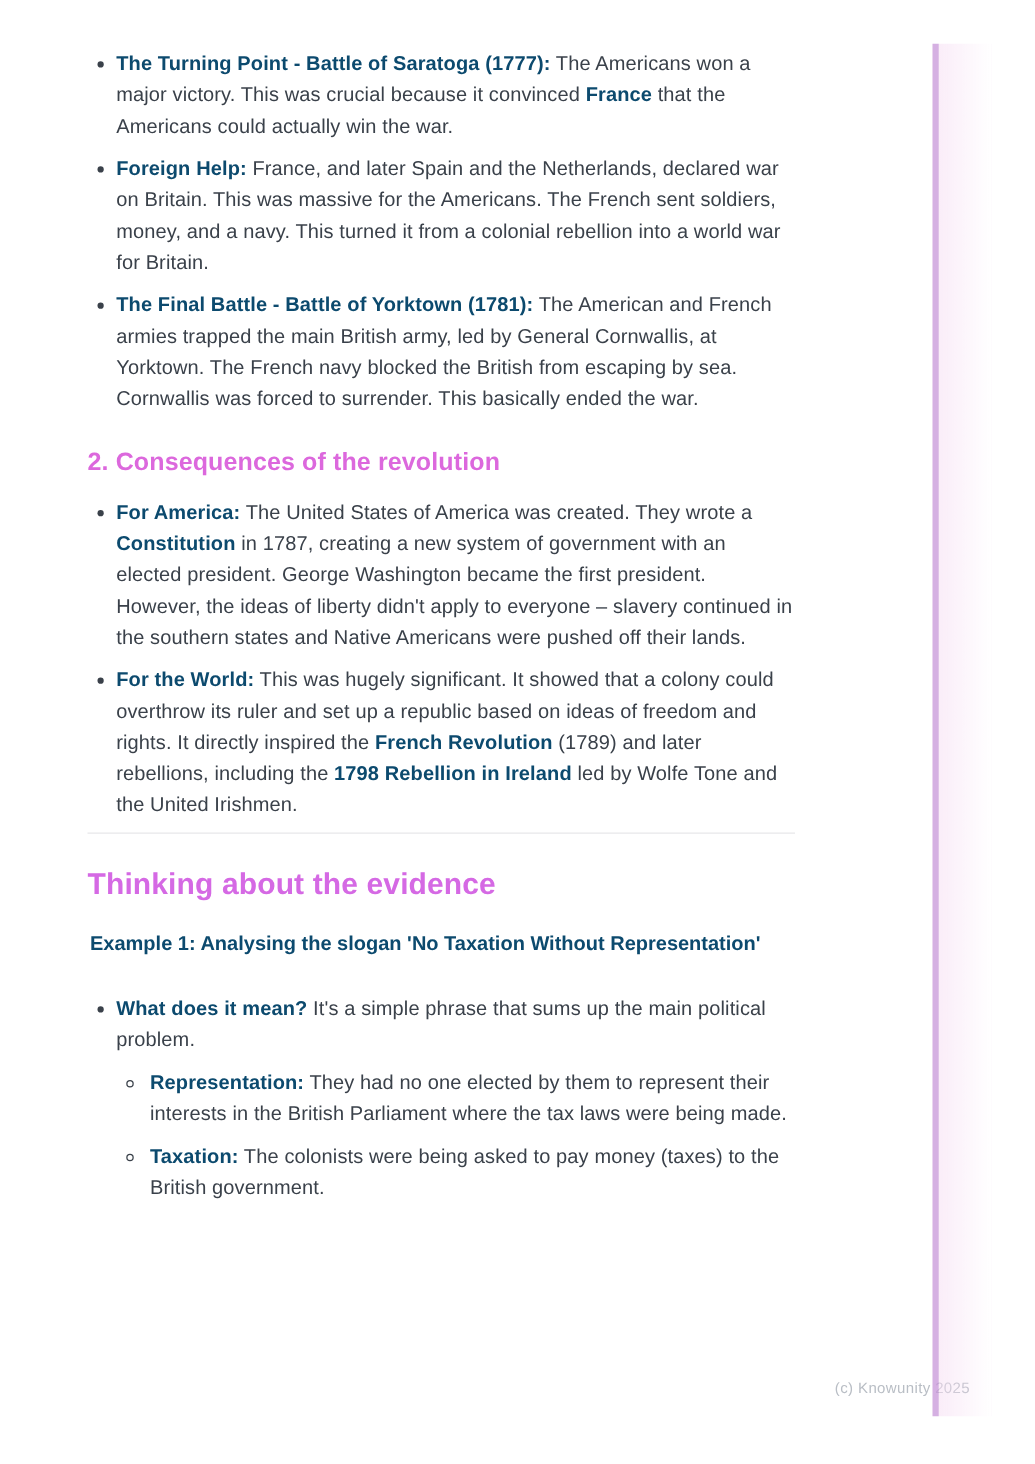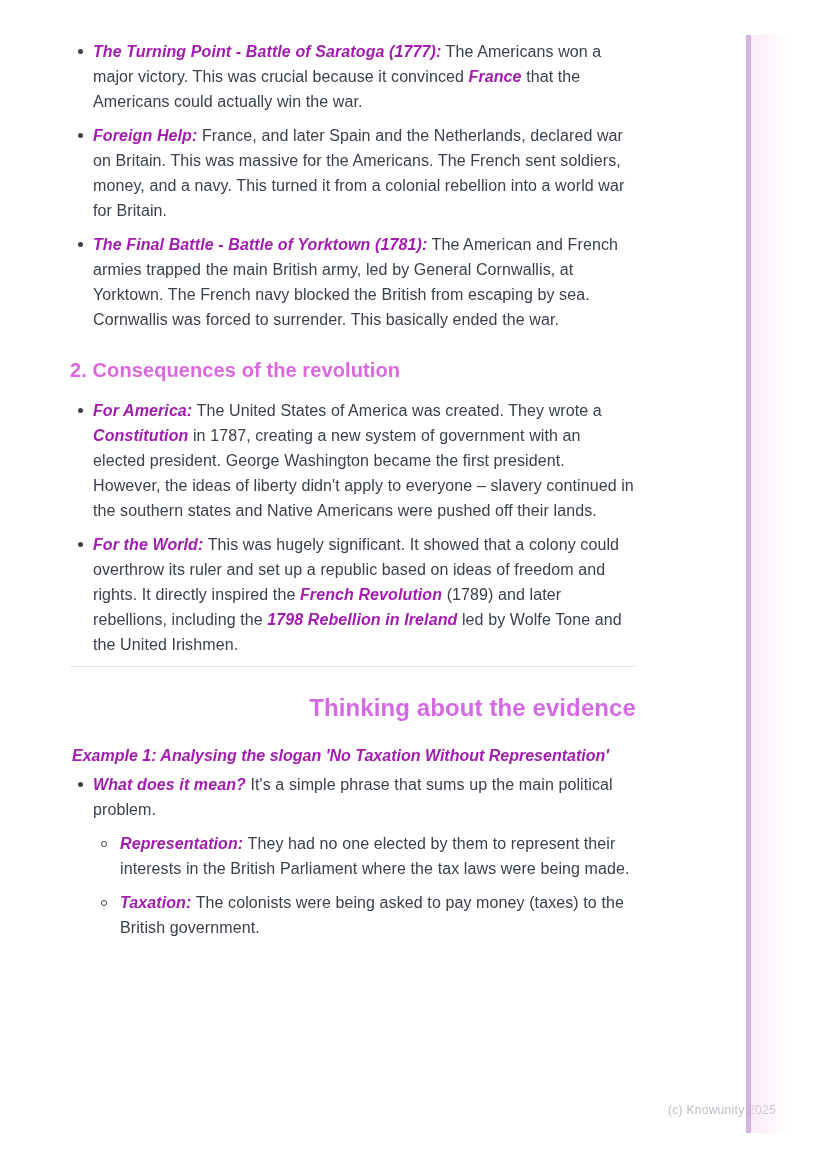--- a/index.html
+++ b/index.html
@@ -38,21 +38,21 @@
     background: #3a414a;
   }
   .doc-item.indent-1 { margin-left: 27px; }
   .doc-item.indent-1 .marker {
     left: 4px; top: 10px;
     width: 4px; height: 4px;
     background: transparent;
     border: 1.5px solid #3a414a;
   }
 
-  .doc-item strong, .example-heading { color: #a21caf; font-weight: 700; font-style: italic; }
+  .doc-item strong, .example-heading { color: #0c4a6e; font-weight: 700; }
 
   .section-heading {
     font-size: 20px;
     line-height: 28px;
     font-weight: 700;
     margin: 24px 0 14px 0;
     letter-spacing: 0.1px;
   }
 
   .page-heading {
@@ -69,21 +69,21 @@
     margin: 8px 0 0 0;
     height: 0;
   }
 
   .example-heading {
     font-size: 16px;
     line-height: 25px;
     margin: 20px 0 0 2px;
   }
 
-  .list-gap { margin-top: 4px; }
+  .list-gap { margin-top: 27px; }
 
   .accent-stripe {
     position: absolute;
     top: 35px;
     left: 746px;
     width: 42px;
     height: 1098px;
     border-left: 5px solid rgba(199, 150, 216, 0.75);
     background: linear-gradient(to right, rgba(246, 222, 243, 0.55), rgba(255, 255, 255, 0));
     z-index: 3;
@@ -109,21 +109,21 @@
       <li class="doc-item"><span class="marker"></span><strong>The Turning Point - Battle of Saratoga (1777):</strong><span> The Americans won a major victory. This was crucial because it convinced </span><strong>France</strong><span> that the Americans could actually win the war.</span></li>
       <li class="doc-item"><span class="marker"></span><strong>Foreign Help:</strong><span> France, and later Spain and the Netherlands, declared war on Britain. This was massive for the Americans. The French sent soldiers, money, and a navy. This turned it from a colonial rebellion into a world war for Britain.</span></li>
       <li class="doc-item"><span class="marker"></span><strong>The Final Battle - Battle of Yorktown (1781):</strong><span> The American and French armies trapped the main British army, led by General Cornwallis, at Yorktown. The French navy blocked the British from escaping by sea. Cornwallis was forced to surrender. This basically ended the war.</span></li>
     </ul>
     <div class="section-heading" style="color: rgb(220, 104, 221);">2. Consequences of the revolution</div>
     <ul class="doc-list">
       <li class="doc-item"><span class="marker"></span><strong>For America:</strong><span> The United States of America was created. They wrote a </span><strong>Constitution</strong><span> in 1787, creating a new system of government with an elected president. George Washington became the first president. However, the ideas of liberty didn't apply to everyone – slavery continued in the southern states and Native Americans were pushed off their lands.</span></li>
       <li class="doc-item"><span class="marker"></span><strong>For the World:</strong><span> This was hugely significant. It showed that a colony could overthrow its ruler and set up a republic based on ideas of freedom and rights. It directly inspired the </span><strong>French Revolution</strong><span> (1789) and later rebellions, including the </span><strong>1798 Rebellion in Ireland</strong><span> led by Wolfe Tone and the United Irishmen.</span></li>
     </ul>
     <div class="divider"></div>
-    <div class="page-heading" style="color: rgb(213, 105, 228); text-align: right;">Thinking about the evidence</div>
+    <div class="page-heading" style="color: rgb(213, 105, 228);">Thinking about the evidence</div>
     <div class="example-heading">Example 1: Analysing the slogan 'No Taxation Without Representation'</div>
     <ul class="doc-list list-gap">
       <li class="doc-item"><span class="marker"></span><strong>What does it mean?</strong><span> It's a simple phrase that sums up the main political problem.</span></li>
       <li class="doc-item indent-1"><span class="marker"></span><strong>Representation:</strong><span> They had no one elected by them to represent their interests in the British Parliament where the tax laws were being made.</span></li>
       <li class="doc-item indent-1"><span class="marker"></span><strong>Taxation:</strong><span> The colonists were being asked to pay money (taxes) to the British government.</span></li>
     </ul>
   </div>
 
 <div class="accent-stripe"></div>
 

